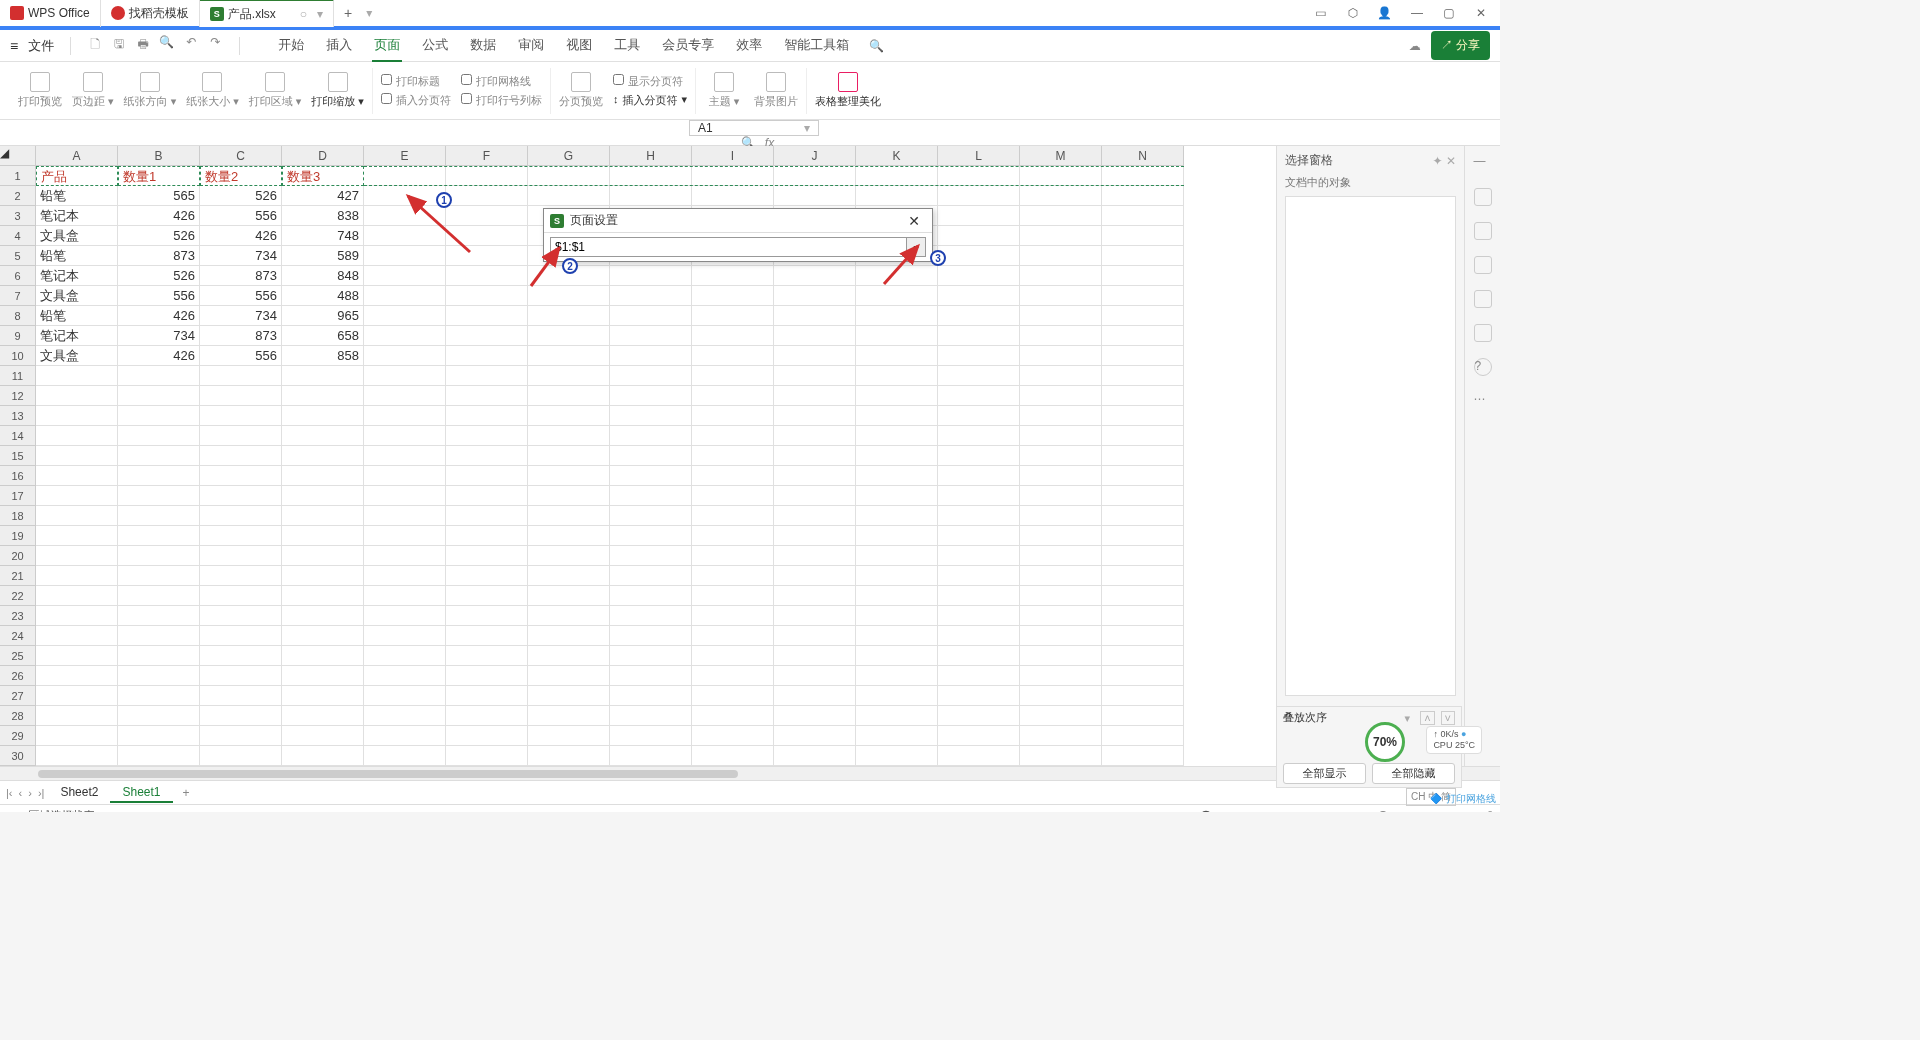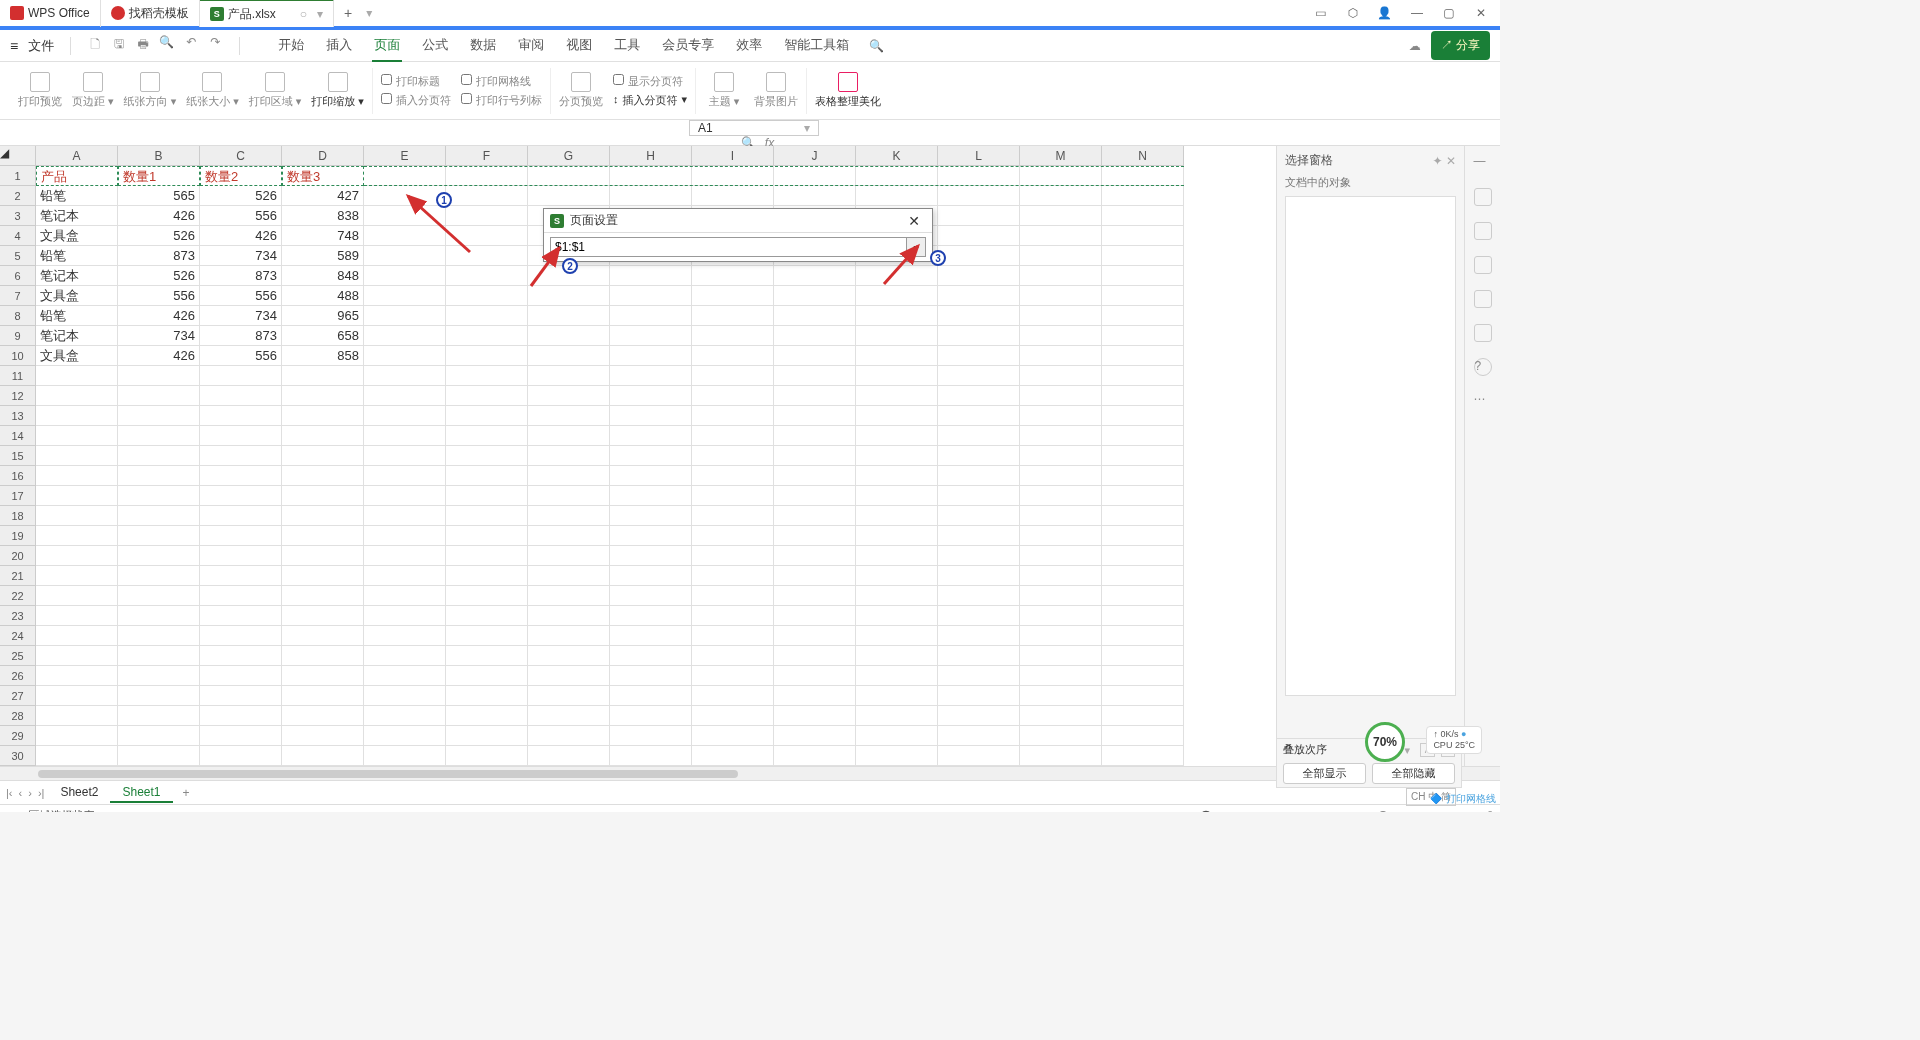--- a/index.html
+++ b/index.html
@@ -103,21 +103,21 @@
   .status-right { margin-left: auto; display: flex; align-items: center; gap: 10px; }
   .zoom-slider { width: 100px; height: 2px; background: #ccc; position: relative; }
   .zoom-slider::after { content: ''; position: absolute; left: 60%; top: -4px; width: 8px; height: 8px; background: #888; border-radius: 50%; }
   
   
   .perf-circle { position: absolute; right: 95px; bottom: 50px; width: 40px; height: 40px; border-radius: 50%; border: 3px solid #4caf50; background: #fff; display: flex; align-items: center; justify-content: center; font-size: 12px; font-weight: bold; color: #333; }
   .cpu-badge { position: absolute; right: 18px; bottom: 58px; background: #fff; border: 1px solid #ddd; border-radius: 4px; padding: 2px 6px; font-size: 9px; color: #555; line-height: 1.2; }
   .logo-watermark { position: absolute; right: 4px; bottom: 6px; font-size: 10px; color: #4aa3df; }
   .stack-panel { position: absolute; right: 38px; bottom: 24px; width: 186px; background: #f5f5f5; border: 1px solid #ddd; font-size: 11px; }
   .stack-row { display: flex; align-items: flex-end; padding: 3px 6px; gap: 6px; }
-  .stack-btn { flex: 1; text-align: center; border: 1px solid #ccc; background: #fff; padding: 2px 0; border-radius: 3px; }
+  .stack-btn { flex: 1; text-align: center; border: 1px solid #ccc; background: #fff; padding: 2px 0; border-radius: 3px; margin-top: 32px; }
   .ime-badge { position: absolute; right: 44px; bottom: 6px; font-size: 10px; color: #888; border: 1px solid #ccc; padding: 1px 4px; }
 </style>
 </head>
 <body>
 
 <div class="title-bar">
   <div class="tab">
       <span class="tab-icon wps"></span>
       <span>WPS Office</span>
     </div>

